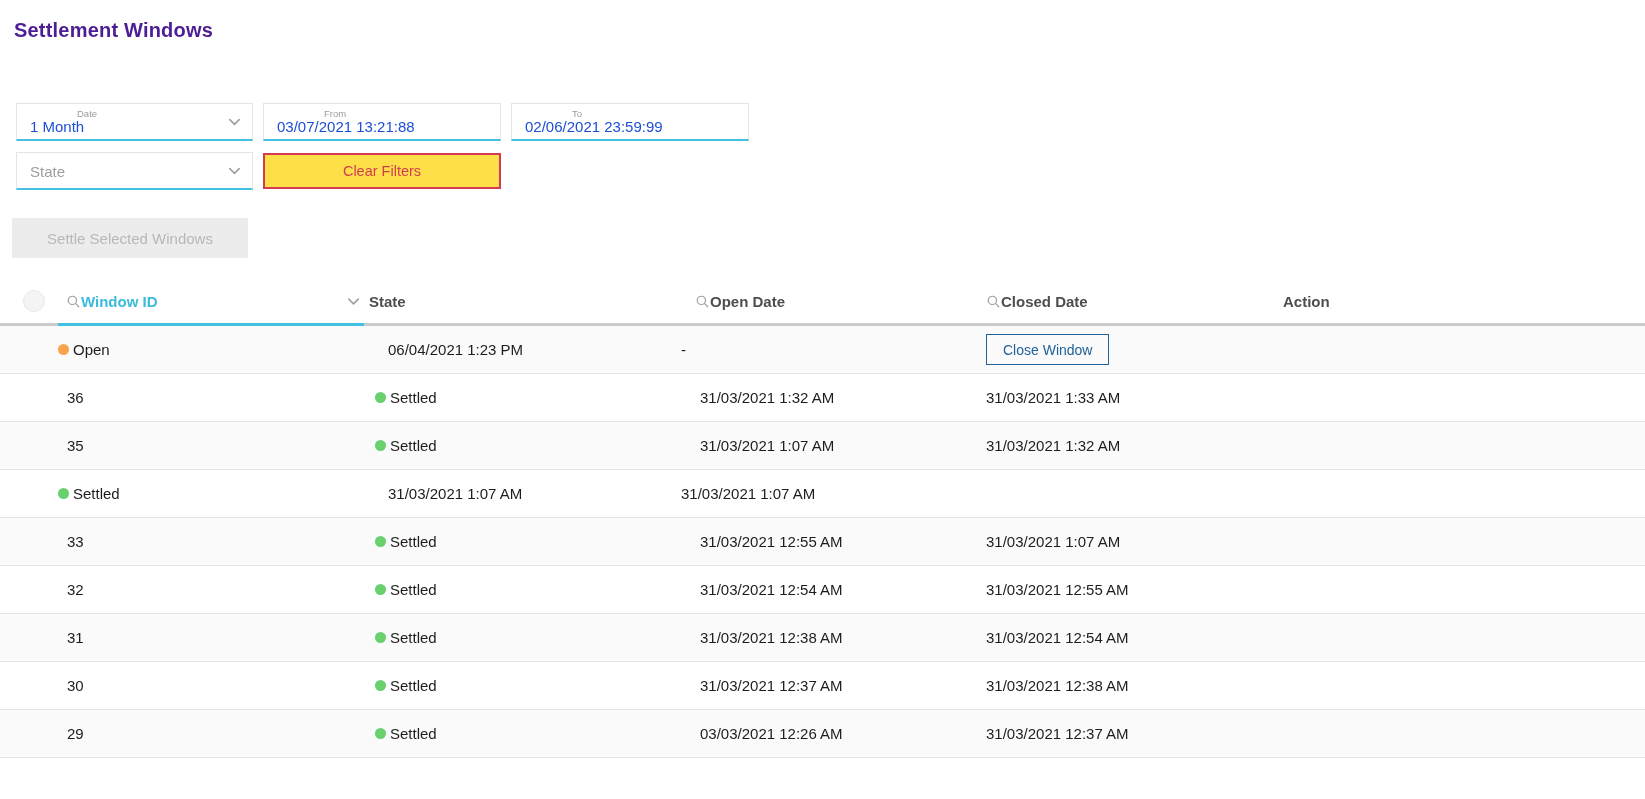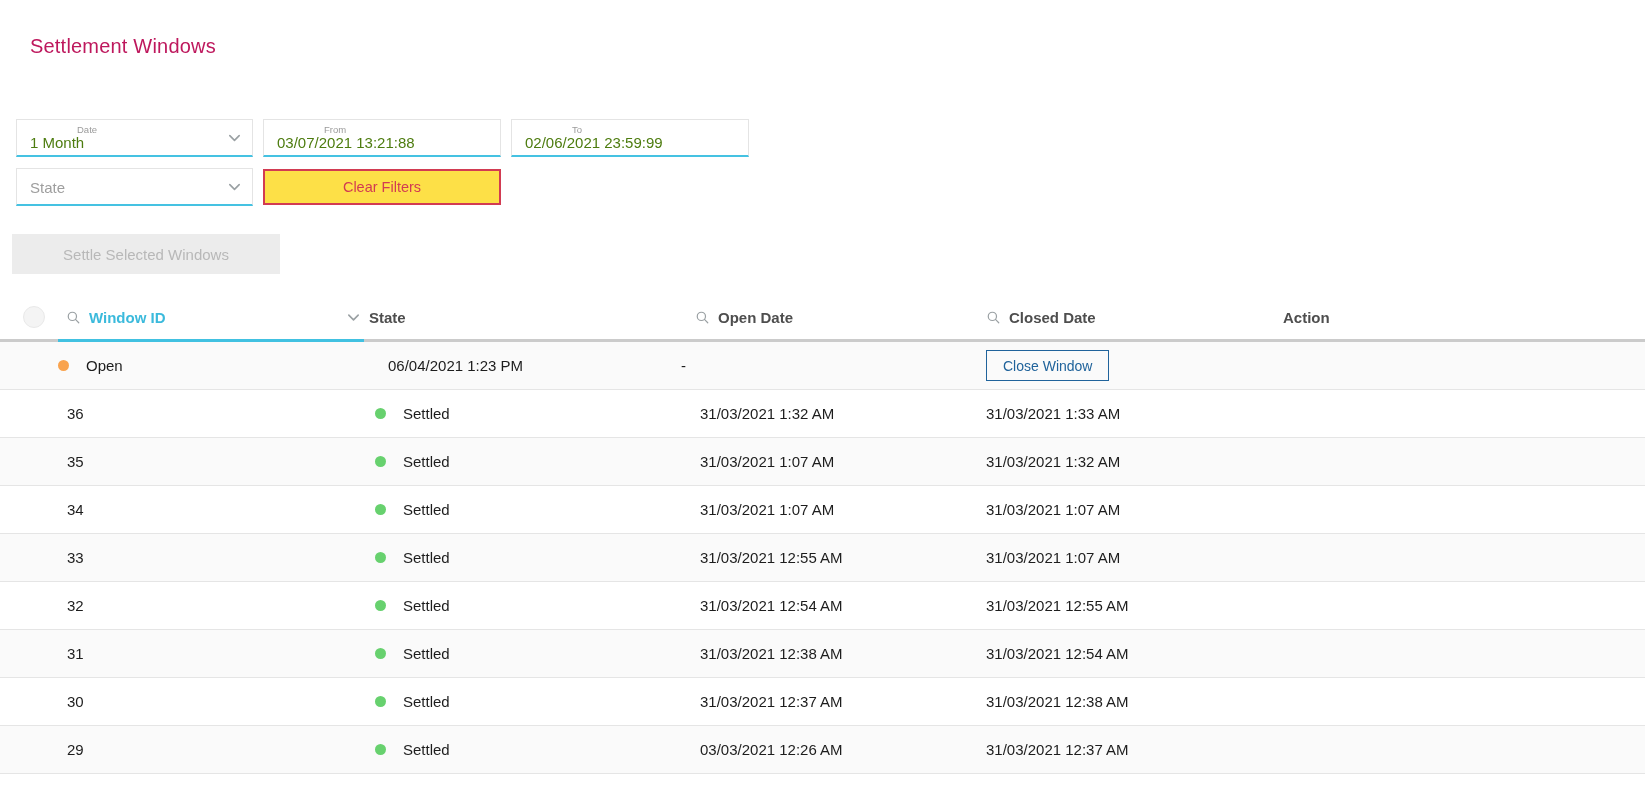--- a/index.html
+++ b/index.html
@@ -5,22 +5,22 @@
   * { box-sizing: border-box; }
   html, body { margin:0; padding:0; }
   body {
     width:1645px; height:799px; overflow:hidden;
     background:#ffffff; color:#1d1d1d;
     font-family:"Liberation Sans", sans-serif;
   }
 
   
   .page-title {
-    margin:16px; padding:18px 0 0 14px;
-    font-size:20px; line-height:24px; font-weight:400; color:#be185d;
+    margin:0; padding:18px 0 0 14px;
+    font-size:20px; line-height:24px; font-weight:700; color:#4c1d95;
     letter-spacing:.2px;
   }
 
   
   .filter-grid {
     display:grid;
     grid-template-columns:237px 238px 238px;
     grid-auto-rows:38px;
     gap:11px 10px;
     margin:61px 0 0 16px;
@@ -29,77 +29,77 @@
     position:relative; background:#fff;
     border:1px solid #e4e4e4;
     border-bottom:2px solid #45c2e2;
   }
   .field-label {
     position:absolute; top:4px; left:13px;
     font-size:9.5px; color:#9b9b9b;padding-left:47px;
   }
   .field-value {
     position:absolute; bottom:4px; left:13px;
-    font-size:15px; color:#4d7c0f; white-space:nowrap;
+    font-size:15px; color:#1d4ed8; white-space:nowrap;
   }
   .field-placeholder {
     position:absolute; top:50%; transform:translateY(-50%); left:13px;
     font-size:15px; color:#9e9e9e;
   }
   .field .chev {
     position:absolute; right:10px; top:50%; transform:translateY(-50%);
   }
   .clear-btn {
     grid-column:2;
     border:2px solid #d23b52; background:#fde047; color:#d23b52;
     font-family:inherit; font-size:14.5px;
     height:36px; margin-top:1px; cursor:pointer;
   }
 
   
   .settle-btn {
     display:block; margin:28px 0 0 12px;
-    width:268px; height:40px;
+    width:236px; height:40px;
     background:#ececec; border:none;
     color:#b8b8b8; font-family:inherit; font-size:15px;
   }
 
   
   .table { margin-top:21px; width:1645px; }
   .thead, .trow {
     display:grid;
     grid-template-columns:52px 317px 312px 305px 297px 1fr;
     align-items:center;
   }
   .thead {
     position:relative; height:47px;
     border-bottom:3px solid #cbcbcb;
   }
   .sort-underline {
     position:absolute; left:58px; bottom:-3px;
     width:306px; height:3px; background:#41c1e1;
   }
   .th {
-    display:flex; align-items:center; gap:8px;
+    display:flex; align-items:center; gap:0;
     font-weight:700; font-size:15px; color:#4e4e4e; white-space:nowrap;
   }
   .th-id { color:#3bbadc; padding-left:14px; }
   .th-id .sort-chev { margin-left:auto; margin-right:8px; }
   .th-open { padding-left:14px; }
   .select-all {
     width:22px; height:22px; border-radius:50%;
     background:#f4f4f4; border:1px solid #e9e9e9;
     margin-left:23px; cursor:pointer;
   }
 
   .trow { height:48px; border-bottom:1px solid #e5e5e5; font-size:15px; }
   .trow:nth-child(odd) { background:#fafafa; }
   .td { white-space:nowrap; }
   .td-id { padding-left:15px; }
-  .td-state { display:flex; align-items:center; gap:17px; }
+  .td-state { display:flex; align-items:center; gap:4px; }
   .dot { width:11px; height:11px; border-radius:50%; margin-left:6px; flex:0 0 auto; }
   .dot.open { background:#f9a34e; }
   .dot.settled { background:#67d16e; }
   .td-open { padding-left:19px; }
   .close-btn {
     border:1px solid #20639b; background:transparent; color:#20639b;
     font-family:inherit; font-size:14px;
     height:31px; padding:0 16px; cursor:pointer;
   }
 </style>
@@ -209,21 +209,20 @@
     </div>
     <div class="td td-open">31/03/2021 1:07 AM</div>
     <div class="td td-closed">31/03/2021 1:32 AM</div>
     <div class="td td-action">
       
     </div>
   </div>
 
   <div class="trow">
     <div class="td td-check"></div>
-    <div class="td td-id">34</div>
     <div class="td td-state">
       <span class="dot settled"></span>
       <span class="state-label">Settled</span>
     </div>
     <div class="td td-open">31/03/2021 1:07 AM</div>
     <div class="td td-closed">31/03/2021 1:07 AM</div>
     <div class="td td-action">
       
     </div>
   </div>

